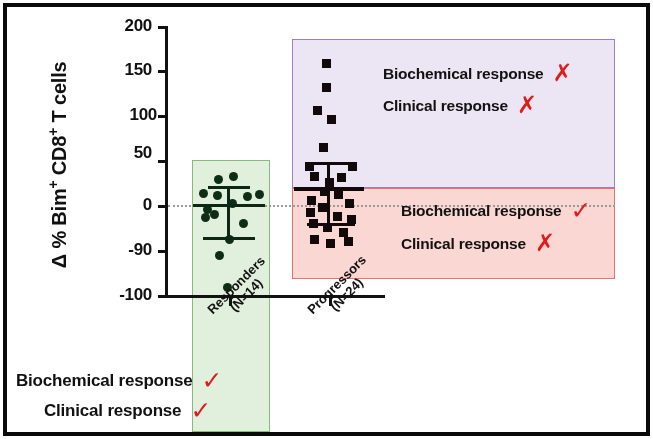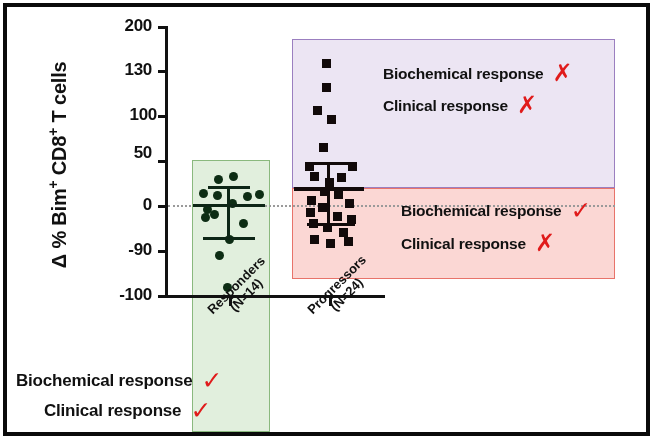--- a/index.html
+++ b/index.html
@@ -86,21 +86,21 @@
       <div id="y-title"><span>Δ % Bim</span><sup>+</sup><span> CD8</span><sup>+</sup><span> T cells</span></div>
 
       <div class="axis-line" id="y-axis"></div>
       <div class="axis-line" id="x-axis"></div>
       <div id="zero-line"></div>
 
       <div class="ytick" style="top:19px"></div>
       <div class="ytick-label" style="left:93px;top:9px">200</div>
 
       <div class="ytick" style="top:63px"></div>
-      <div class="ytick-label" style="left:93px;top:53px">130</div>
+      <div class="ytick-label" style="left:93px;top:53px">150</div>
 
       <div class="ytick" style="top:108px"></div>
       <div class="ytick-label" style="left:98px;top:98px">100</div>
 
       <div class="ytick" style="top:153px"></div>
       <div class="ytick-label" style="left:93px;top:136px">50</div>
 
       <div class="ytick" style="top:198px"></div>
       <div class="ytick-label" style="left:93px;top:188px">0</div>
 

